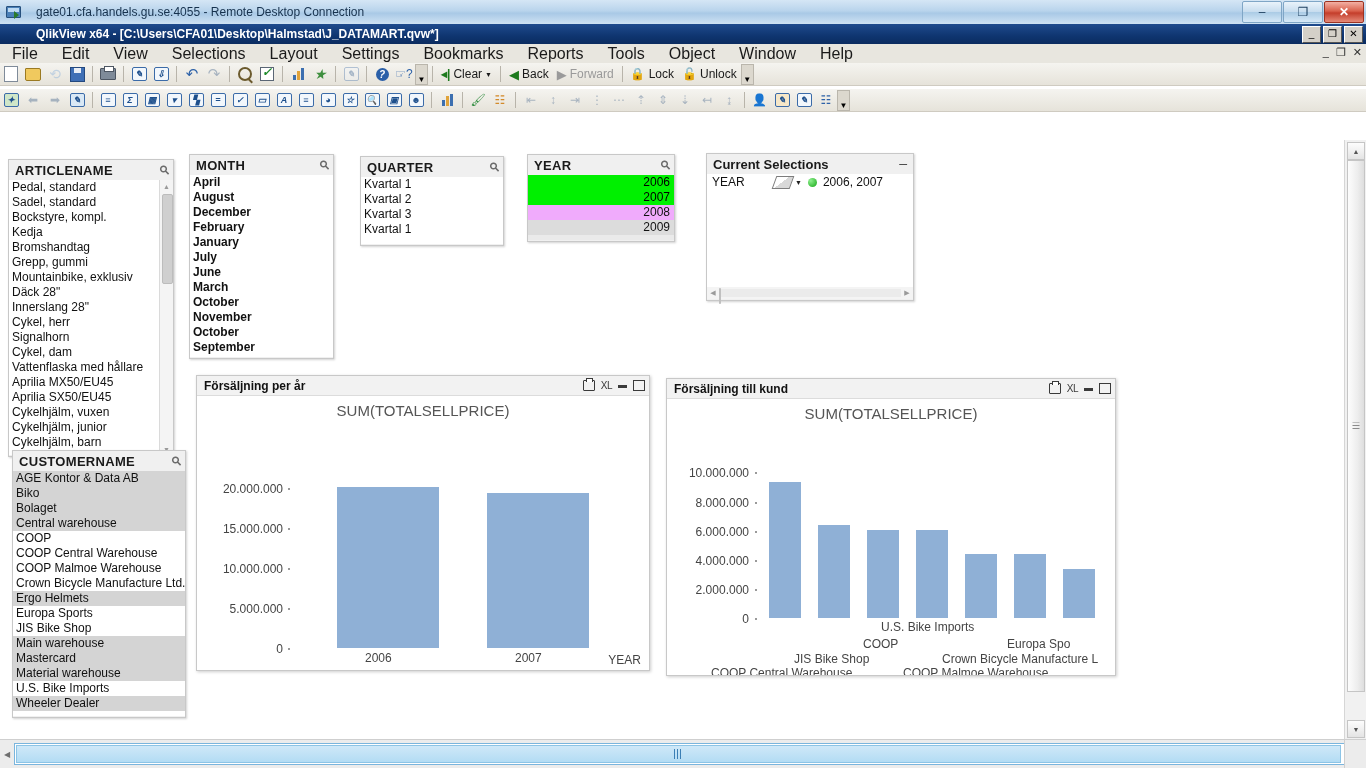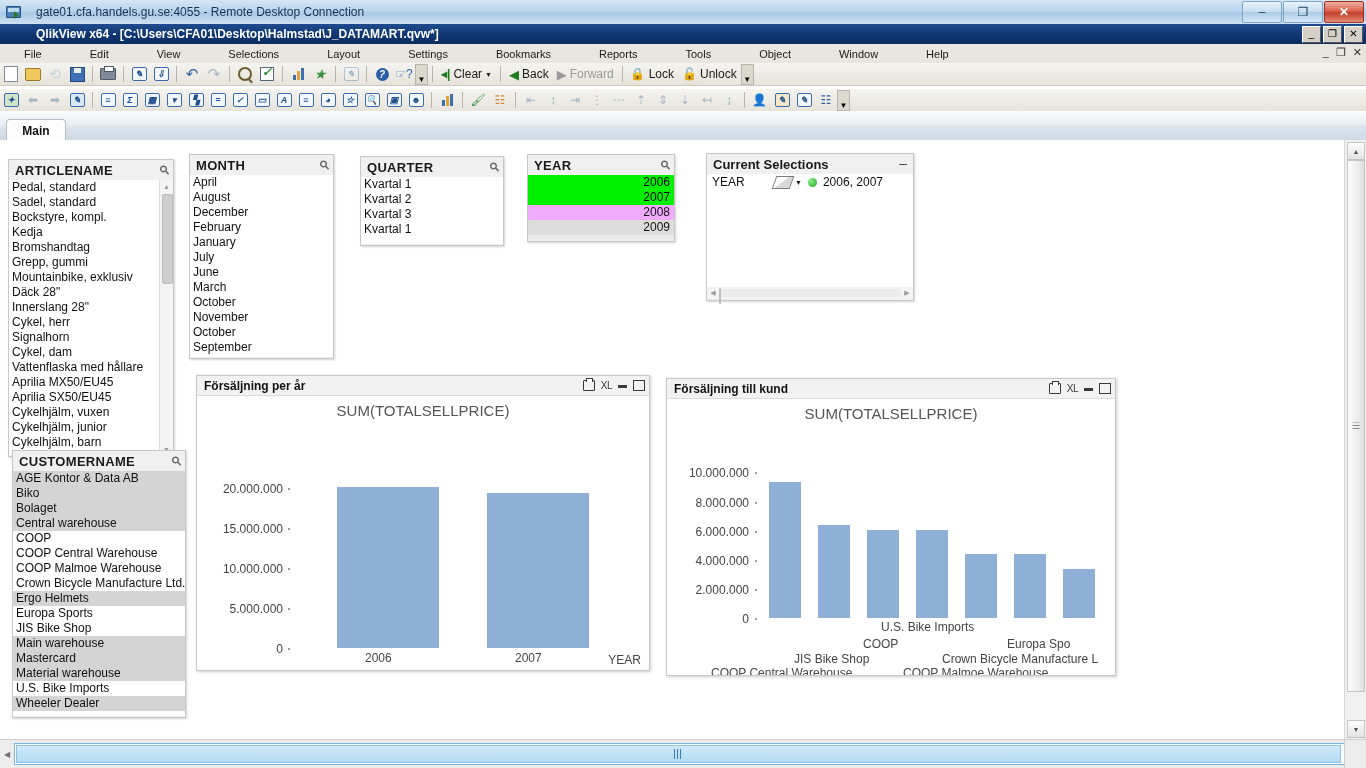--- a/index.html
+++ b/index.html
@@ -46,21 +46,21 @@
     width:17px;height:15px;background:#d4d0c8;border:1px solid #fff;border-right-color:#555;border-bottom-color:#555;
     font-size:10px;line-height:13px;text-align:center;color:#000;font-family:"Liberation Sans",sans-serif;
   }
 
   
   .menubar{
     position:absolute;left:0;top:44px;width:1366px;height:19px;
     background:#e8e6df;border-bottom:1px solid #d3cfc5;
     display:flex;align-items:center;
   }
-  .menu-item{padding:1px 24px;font-size:11px;color:#1a1a1a;cursor:default;}
+  .menu-item{padding:1px 12px;font-size:16px;color:#1a1a1a;cursor:default;}
   .menubar .winbtns{position:absolute;right:4px;top:2px;display:flex;gap:7px;color:#333;font-size:11px;}
 
   
   .toolbar{
     position:absolute;left:0;width:1366px;height:22px;
     background:linear-gradient(to bottom,#f5f4f0 0%,#e6e3da 100%);
     border-bottom:1px solid #cfcbc1;
     display:flex;align-items:center;
   }
   .tb1{top:63px;}
@@ -391,25 +391,20 @@
     <span class="tbtn">
         <i class="ic ic-box" style="background:#f6e7c8;">✎</i>
       </span>
     <span class="tbtn">
         <i class="ic ic-box">✎</i>
       </span>
     <span class="tbtn" style="color:#2e62a8;">☷</span>
     <span class="overflow">▼</span>
   </div>
 
-  <div class="tabrow">
-    <div class="tab">
-      <span>Main</span>
-    </div>
-  </div>
 
   <div class="sheet">
 
     <div class="lb" style="left:8px;top:19px;width:164px;height:296px;">
       <div class="lb-cap">
         <span>ARTICLENAME</span>
         <span class="searchglyph">⚲</span>
       </div>
       <div class="lb-body" style="height:275px;">
         <div class="lb-row">Pedal, standard</div>
@@ -461,21 +456,21 @@
         <div class="lb-row">U.S. Bike Imports</div>
         <div class="lb-row excl">Wheeler Dealer</div>
       </div>
     </div>
 
     <div class="lb" style="left:189px;top:14px;width:143px;height:203px;">
       <div class="lb-cap">
         <span>MONTH</span>
         <span class="searchglyph">⚲</span>
       </div>
-      <div class="lb-body" style="height:182px;">
+      <div class="lb-body" style="height:182px;font-weight:bold;">
         <div class="lb-row">April</div>
         <div class="lb-row">August</div>
         <div class="lb-row">December</div>
         <div class="lb-row">February</div>
         <div class="lb-row">January</div>
         <div class="lb-row">July</div>
         <div class="lb-row">June</div>
         <div class="lb-row">March</div>
         <div class="lb-row">October</div>
         <div class="lb-row">November</div>

